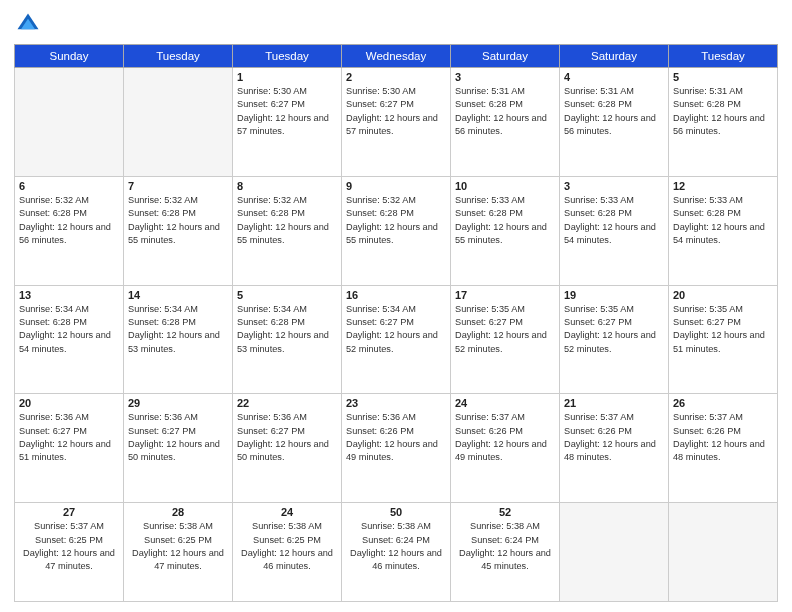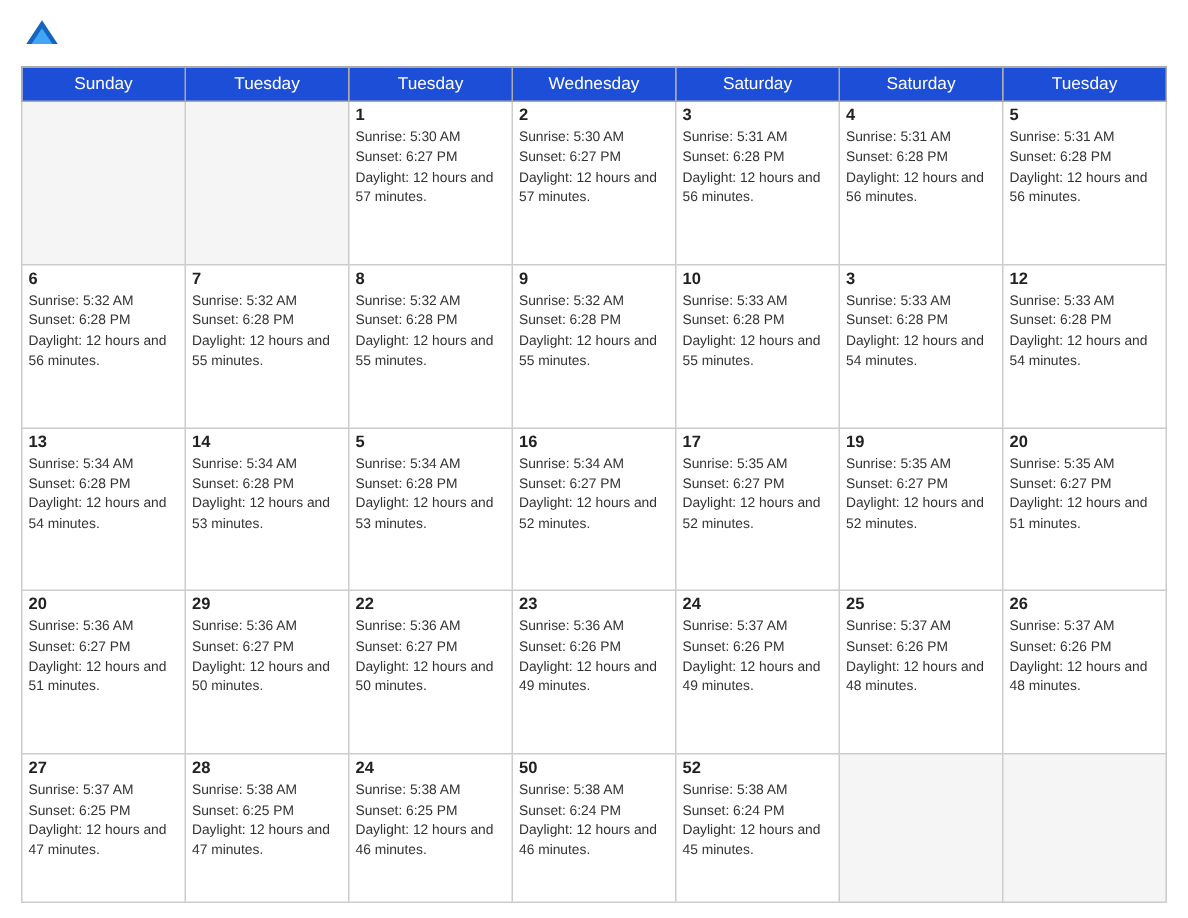--- a/index.html
+++ b/index.html
@@ -93,20 +93,21 @@
       font-size: 11px;
       display: block;
       margin-bottom: 2px;
     }
     .day-info {
       line-height: 1.45;
       color: #333;
     }
     .last-row td {
       height: 72px;
+      text-align: center;
     }
   </style>
 </head>
 <body>
 
 <div class="page">
   <div class="header">
     <div class="logo">
       <svg class="logo-icon" viewBox="0 0 32 32">
         <polygon points="16,4 28,22 4,22" fill="#1565c0"></polygon>
@@ -235,21 +236,21 @@
           </td>
           <td>
             <span class="day-num">23</span>
             <div class="day-info">Sunrise: 5:36 AM<br>Sunset: 6:26 PM<br>Daylight: 12 hours and 49 minutes.</div>
           </td>
           <td>
             <span class="day-num">24</span>
             <div class="day-info">Sunrise: 5:37 AM<br>Sunset: 6:26 PM<br>Daylight: 12 hours and 49 minutes.</div>
           </td>
           <td>
-            <span class="day-num">25</span>
+            <span class="day-num">21</span>
             <div class="day-info">Sunrise: 5:37 AM<br>Sunset: 6:26 PM<br>Daylight: 12 hours and 48 minutes.</div>
           </td>
           <td>
             <span class="day-num">26</span>
             <div class="day-info">Sunrise: 5:37 AM<br>Sunset: 6:26 PM<br>Daylight: 12 hours and 48 minutes.</div>
           </td>
         </tr>
         <tr class="last-row">
           <td>
             <span class="day-num">27</span>

